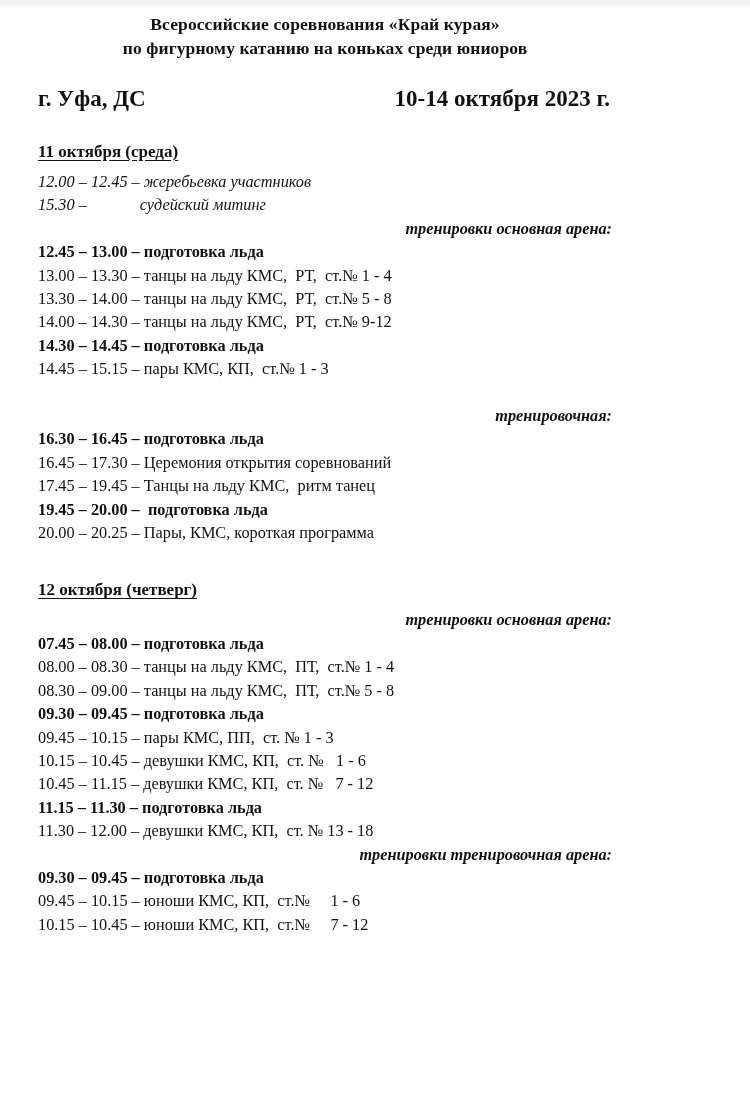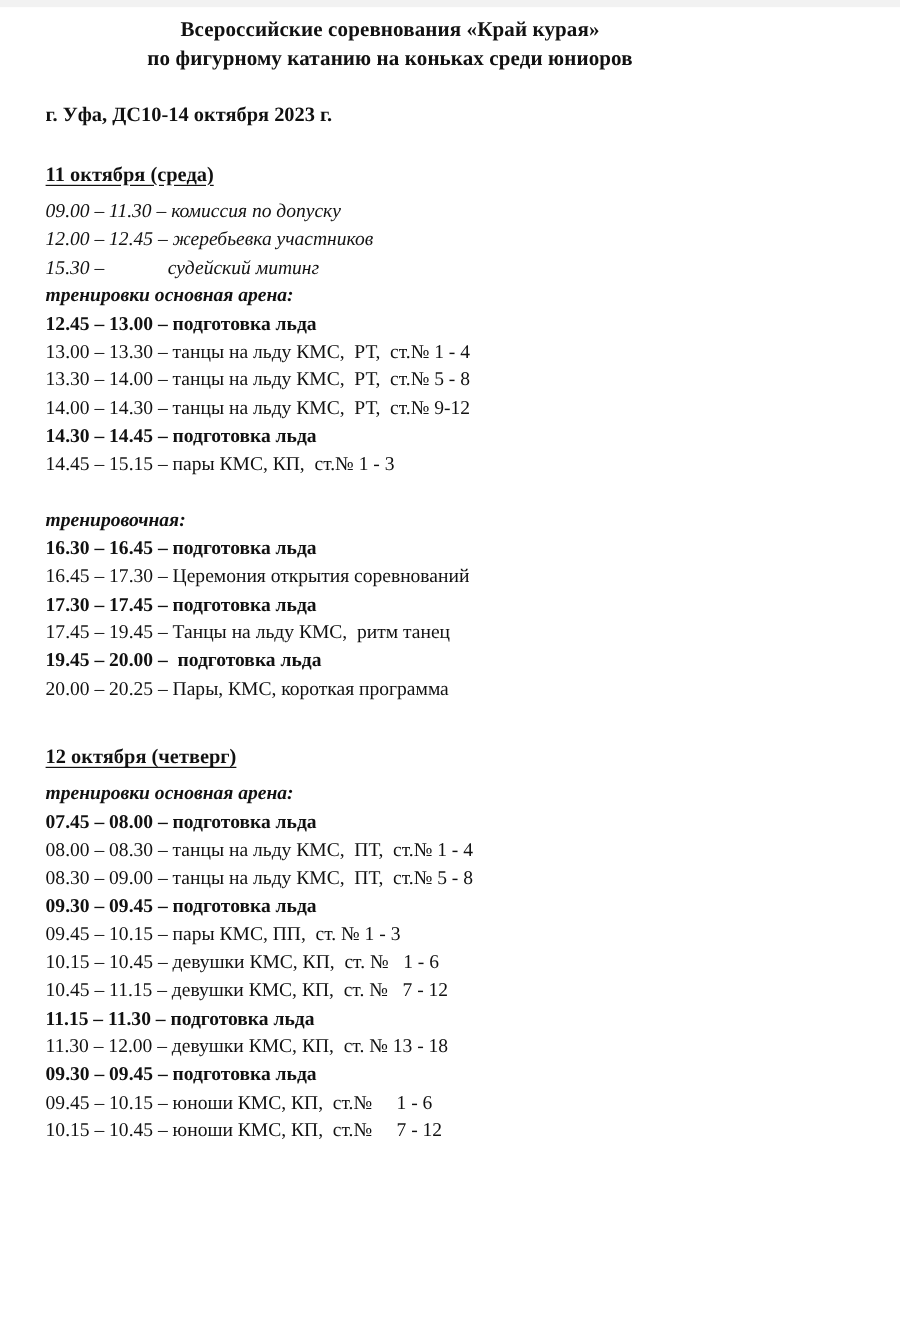--- a/index.html
+++ b/index.html
@@ -37,24 +37,24 @@
     font-weight: bold;
     font-size: 17.5px;
     line-height: 24px;
     letter-spacing: 0.1px;
     margin: 0;
   }
   .doc-title .line2 { display: block; }
 
   .meta-row {
     display: flex;
-    justify-content: flex-start;
+    justify-content: space-between;
     align-items: baseline;
     font-weight: bold;
-    font-size: 17px;
+    font-size: 23px;
     margin-top: 26px;
     padding-right: 2px;
   }
   .meta-row .place { white-space: nowrap; }
   .meta-row .dates { white-space: nowrap; }
 
   .section-title {
     text-align: center;
     font-weight: bold;
     font-size: 19.5px;
@@ -79,21 +79,21 @@
 
   .entry {
     font-size: 16.3px;
     line-height: 23.4px;
     white-space: pre;
     margin: 0;
   }
   .entry.italic      { font-style: italic; }
   .entry.bold-italic { font-weight: bold; }
   .entry.bold        { font-weight: bold; }
-  .entry.group-label { font-style: italic; font-weight: bold; }
+  .entry.group-label { font-style: italic; font-weight: bold; text-align: right; }
   .entry.spacer      { height: 23.4px; }
 </style>
 </head>
 <body>
 
 <div class="scan-band"></div>
 
 <div class="page">
 
   <div class="doc-title">
@@ -102,49 +102,48 @@
   </div>
 
   <div class="meta-row">
     <span class="place">г. Уфа, ДС</span>
     <span class="dates">10-14 октября 2023 г.</span>
   </div>
 
 
   <div id="days-container">
       <div class="day-block"><div class="day-heading">11 октября (среда)</div><div class="entries">
-          <div class="entry italic">09.00 – 11.30 – комиссия по допуску</div>
           <div class="entry italic">12.00 – 12.45 – жеребьевка участников</div>
           <div class="entry italic">15.30 –             судейский митинг</div>
           <div class="entry group-label">тренировки основная арена:</div>
           <div class="entry bold-italic">12.45 – 13.00 – подготовка льда</div>
           <div class="entry">13.00 – 13.30 – танцы на льду КМС,  РТ,  ст.№ 1 - 4</div>
           <div class="entry">13.30 – 14.00 – танцы на льду КМС,  РТ,  ст.№ 5 - 8</div>
           <div class="entry">14.00 – 14.30 – танцы на льду КМС,  РТ,  ст.№ 9-12</div>
           <div class="entry bold-italic">14.30 – 14.45 – подготовка льда</div>
           <div class="entry">14.45 – 15.15 – пары КМС, КП,  ст.№ 1 - 3</div>
           <div class="entry spacer"></div>
           <div class="entry group-label">тренировочная:</div>
           <div class="entry bold-italic">16.30 – 16.45 – подготовка льда</div>
           <div class="entry">16.45 – 17.30 – Церемония открытия соревнований</div>
-          <div class="entry bold-italic">17.30 – 17.45 – подготовка льда</div>
           <div class="entry">17.45 – 19.45 – Танцы на льду КМС,  ритм танец</div>
           <div class="entry bold-italic">19.45 – 20.00 –  подготовка льда</div>
           <div class="entry">20.00 – 20.25 – Пары, КМС, короткая программа</div>
         </div></div>
       <div class="day-block second"><div class="day-heading">12 октября (четверг)</div><div class="entries">
           <div class="entry group-label">тренировки основная арена:</div>
           <div class="entry bold-italic">07.45 – 08.00 – подготовка льда</div>
           <div class="entry">08.00 – 08.30 – танцы на льду КМС,  ПТ,  ст.№ 1 - 4</div>
           <div class="entry">08.30 – 09.00 – танцы на льду КМС,  ПТ,  ст.№ 5 - 8</div>
           <div class="entry bold-italic">09.30 – 09.45 – подготовка льда</div>
           <div class="entry">09.45 – 10.15 – пары КМС, ПП,  ст. № 1 - 3</div>
           <div class="entry">10.15 – 10.45 – девушки КМС, КП,  ст. №   1 - 6</div>
           <div class="entry">10.45 – 11.15 – девушки КМС, КП,  ст. №   7 - 12</div>
           <div class="entry bold-italic">11.15 – 11.30 – подготовка льда</div>
           <div class="entry">11.30 – 12.00 – девушки КМС, КП,  ст. № 13 - 18</div>
+          <div class="entry group-label">тренировки тренировочная арена:</div>
           <div class="entry bold">09.30 – 09.45 – подготовка льда</div>
           <div class="entry">09.45 – 10.15 – юноши КМС, КП,  ст.№     1 - 6</div>
           <div class="entry">10.15 – 10.45 – юноши КМС, КП,  ст.№     7 - 12</div>
         </div></div>
     </div>
 
 </div>
 
 </body></html>

